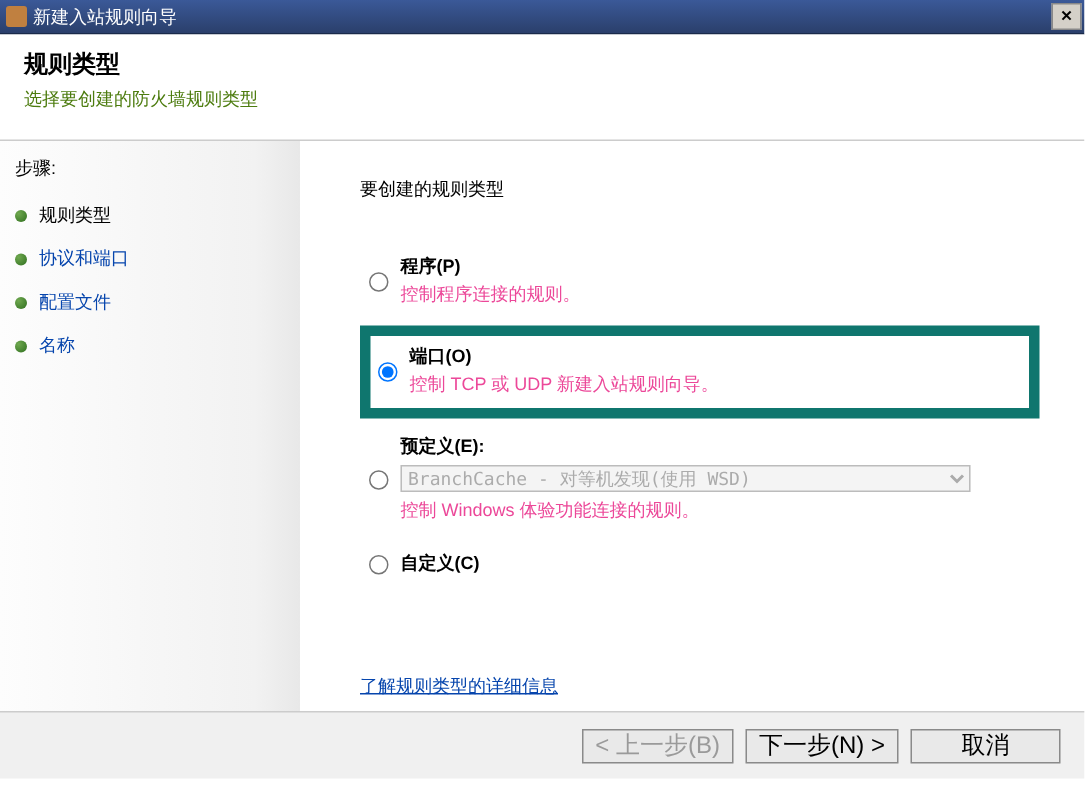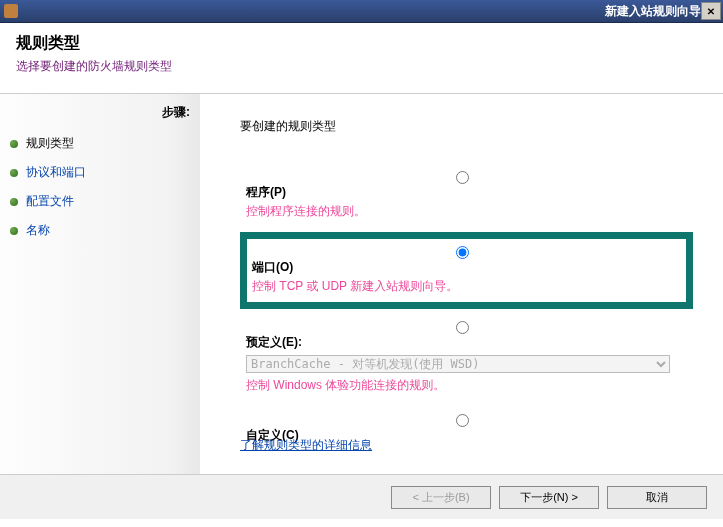--- a/index.html
+++ b/index.html
@@ -21,22 +21,21 @@
     border-bottom: 1px solid #1a2a4a;
   }
   .titlebar .icon {
     width: 14px; height: 14px;
     background: #c08040;
     margin-right: 4px;
     border-radius: 2px;
   }
   .titlebar .title {
     flex: 1;
-    font-weight: bold;
-    text-align: right;
+    font-weight: normal;
   }
   .close-btn {
     width: 18px; height: 16px;
     background: #d4d0c8;
     border: 1px solid #888;
     color: #000;
     display: flex;
     align-items: center;
     justify-content: center;
     font-family: Arial, sans-serif;
@@ -49,35 +48,34 @@
     padding: 10px 16px 18px 16px;
     border-bottom: 1px solid #ccc;
   }
   .header h1 {
     font-size: 16px;
     margin: 0 0 4px 0;
     font-weight: bold;
   }
   .header .sub {
     font-size: 12px;
-    color: #701a75;
+    color: #4d7c0f;
   }
   .body {
     display: flex;
     height: 380px;
   }
   .sidebar {
     width: 180px;
     padding: 10px 10px 0 10px;
     background: linear-gradient(to right, #fdfdfd 0%, #f2f2f2 85%, #e8e8e8 100%);
   }
   .sidebar .steps-label {
-    font-weight: bold;
+    font-weight: normal;
     margin-bottom: 14px;
-    text-align: right;
   }
   .step {
     display: flex;
     align-items: center;
     margin-bottom: 12px;
     font-size: 12px;
     cursor: pointer;
   }
   .step.current { color: #000; }
   .step .bullet {
@@ -94,68 +92,67 @@
     position: relative;
   }
   .heading2 {
     font-size: 12px;
     margin-bottom: 28px;
   }
   .option {
     display: flex;
     padding: 6px 6px 8px 6px;
     margin-bottom: 4px;
-    flex-direction: column;
   }
   .option.highlighted {
     border: 7px solid #0f766e;
     padding: 5px 5px 7px 5px;
   }
   .option input[type=radio] {
     margin: 2px 8px 0 0;
     cursor: pointer;
   }
   .opt-body { flex: 1; }
   .opt-title { font-weight: bold; }
   .opt-desc { margin-top: 2px; color: #ec4899; }
   .combo {
     margin-top: 4px;
     margin-bottom: 4px;
   }
   .combo select {
-    width: 424px;
+    width: 380px;
     font-family: SimSun, monospace;
     font-size: 12px;
     background: #f0f0f0;
     color: #888;
     border: 1px solid #a0a0a0;
   }
   .combo select:disabled { color: #888; }
   .help-link {
     position: absolute;
-    bottom: 20px;
+    bottom: 8px;
     left: 40px;
     color: #0645ad;
     text-decoration: underline;
     cursor: pointer;
   }
   .footer {
     border-top: 1px solid #ccc;
     background: #f0f0f0;
     height: 44px;
     display: flex;
     justify-content: flex-end;
     align-items: center;
     padding-right: 16px;
     gap: 8px;
   }
   .btn {
     min-width: 100px;
     height: 23px;
-    font-size: 11px;
+    font-size: 16px;
     background: #e9e9e9;
     border: 1px solid #8a8a8a;
     cursor: pointer;
     font-family: inherit;
     padding: 0 8px;
   }
   .btn:disabled {
     color: #9a9a9a;
     cursor: default;
   }

